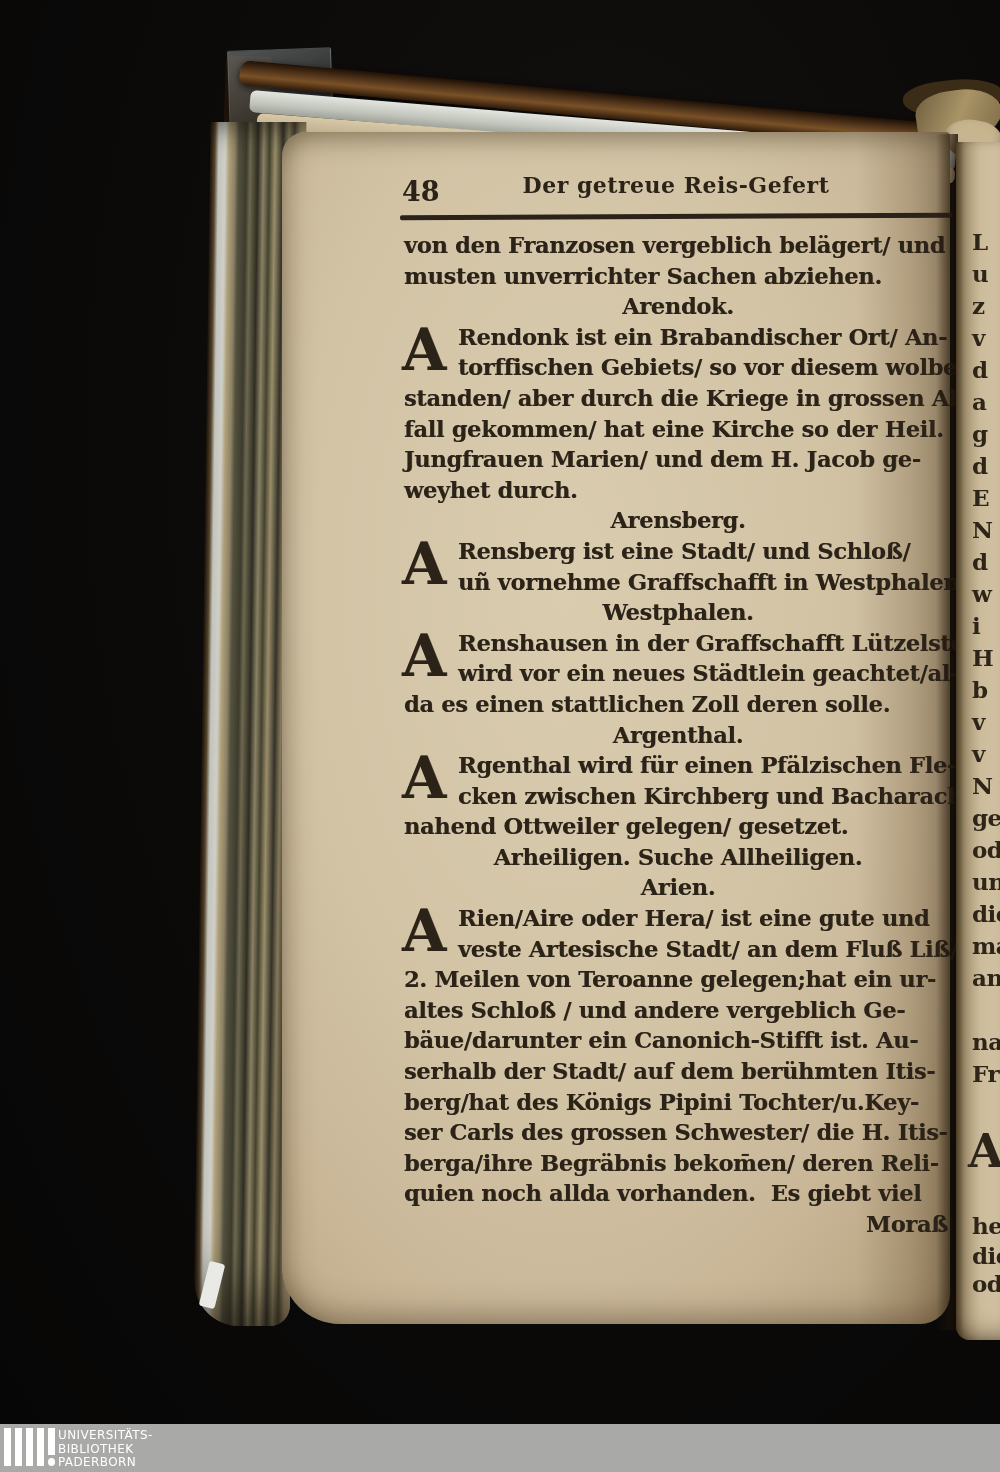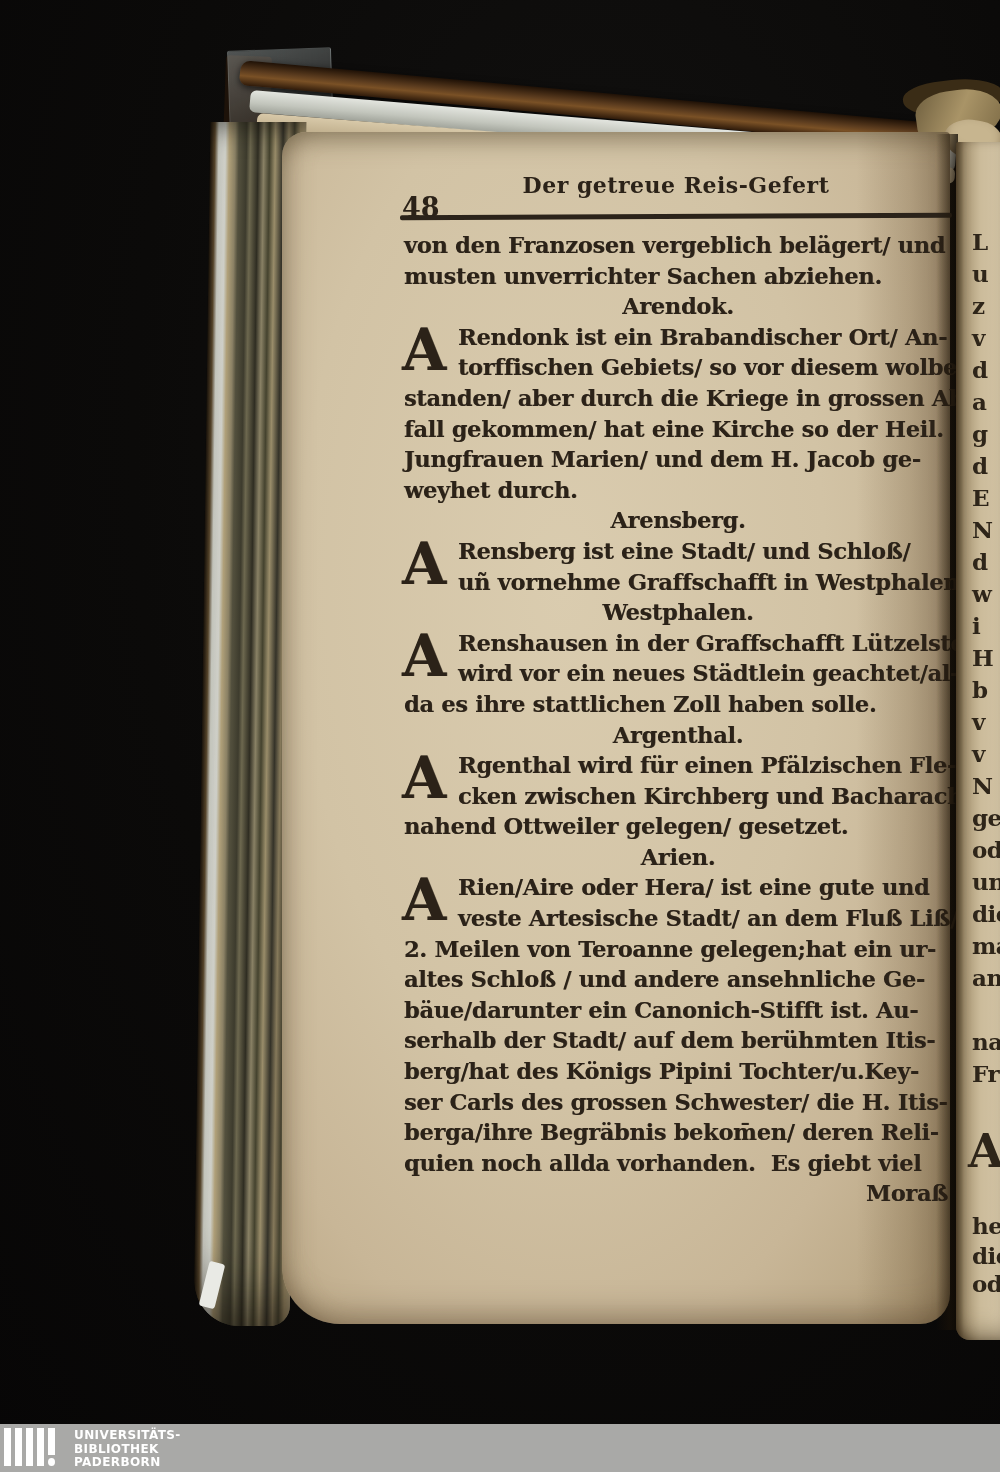--- a/index.html
+++ b/index.html
@@ -62,42 +62,42 @@
   .gutter{position:absolute; left:936px; top:134px; width:22px; height:1196px;
     background:linear-gradient(90deg, rgba(30,20,8,0), rgba(30,20,8,.5) 60%, rgba(15,10,4,.78) 100%);}
   .facing-page{position:absolute; left:956px; top:142px; width:44px; height:1198px;
     background:linear-gradient(90deg, #6b5a3e 0%, #a89674 18%, #cbbb9a 55%, #d6c7a8 100%);
     border-radius:3px 0 0 14px;
     box-shadow:inset 8px 0 12px -4px rgba(40,28,12,.55), inset 0 -18px 22px -12px rgba(60,45,25,.5);}
   .fragment{position:absolute; left:16px; font-size:23px; font-weight:bold; color:#2e2519;
     line-height:1; letter-spacing:-0.5px;}
   .fragment.big{font-size:46px; left:12px;}
   
-  .pagenum{position:absolute; left:120px; top:60px; font-size:27px; font-weight:bold; color:#2b2218;}
+  .pagenum{position:absolute; left:120px; top:44px; font-size:27px; font-weight:bold; color:#2b2218;}
   .running-title{position:absolute; left:120px; top:40px; width:548px; text-align:center;
     font-size:22px; font-weight:bold; letter-spacing:.5px; color:#2b2218;}
   .header-rule{position:absolute; left:118px; top:82px; width:552px; height:5px;
     background:#2b231a; border-radius:2px; transform:rotate(-.25deg);}
   .text-block{position:absolute; left:122px; top:100px; width:548px; color:#2b2218;}
   .line{position:relative; height:30.6px; font-size:22.5px; font-weight:bold;
     letter-spacing:-0.3px; white-space:pre; text-shadow:.4px .3px 0 rgba(43,34,24,.55);}
   .line.h,.line.c{text-align:center;}
   .line.r{text-align:right; padding-right:4px;}
   .line.bi .txt{margin-left:54px;}
   .dropcap{position:absolute; left:-2px; top:-3px; font-size:57px; line-height:1; font-weight:bold;}
   
   .footer-bar{position:absolute; left:0; top:1424px; width:1000px; height:48px; background:#a9a9a7;}
   .logo-bars{position:absolute; left:4px; top:4px; height:40px; display:flex; gap:4px; align-items:flex-start;}
   .bar{width:7px; height:38px; background:#fff;}
   .excl{display:flex; flex-direction:column; gap:3px; align-items:center;}
   .excl .stick{width:7px; height:27px; background:#fff;}
   .excl .dot{width:7px; height:8px; border-radius:50%; background:#fff;}
   .logo-text{position:absolute; left:58px; top:5px; color:#fff;
-    font-family:"DejaVu Sans","Liberation Sans",sans-serif; font-size:12px; font-weight:700;
-    line-height:13.5px; letter-spacing:.4px;margin-left:16px;}
+    font-family:"DejaVu Sans","Liberation Sans",sans-serif; font-size:12px; font-weight:400;
+    line-height:13.5px; letter-spacing:.4px;}
 </style>
 </head>
 <body>
 
 <div class="canvas">
 
   <div class="cover-corner"></div>
   <div class="tape"></div>
   <div class="spine-top"></div>
   <div class="edge-band"></div>
@@ -121,30 +121,31 @@
         <div class="line b"><span class="txt">standen/ aber durch die Kriege in grossen Ab-</span></div>
         <div class="line b"><span class="txt">fall gekommen/ hat eine Kirche so der Heil.</span></div>
         <div class="line b"><span class="txt">Jungfrauen Marien/ und dem H. Jacob ge-</span></div>
         <div class="line b"><span class="txt">weyhet durch.</span></div>
         <div class="line h"><span class="txt">Arensberg.</span></div>
         <div class="line bi"><span class="dropcap">A</span><span class="txt">Rensberg ist eine Stadt/ und Schloß/</span></div>
         <div class="line bi"><span class="txt">uñ vornehme Graffschafft in Westphalen/</span></div>
         <div class="line h"><span class="txt">Westphalen.</span></div>
         <div class="line bi"><span class="dropcap">A</span><span class="txt">Renshausen in der Graffschafft Lützelstein</span></div>
         <div class="line bi"><span class="txt">wird vor ein neues Städtlein geachtet/al-</span></div>
-        <div class="line b"><span class="txt">da es ihre stattlichen Zoll haben solle.</span></div>
+        <div class="line b"><span class="txt">da es einen stattlichen Zoll deren solle.</span></div>
         <div class="line h"><span class="txt">Argenthal.</span></div>
         <div class="line bi"><span class="dropcap">A</span><span class="txt">Rgenthal wird für einen Pfälzischen Fle-</span></div>
         <div class="line bi"><span class="txt">cken zwischen Kirchberg und Bacharach/</span></div>
         <div class="line b"><span class="txt">nahend Ottweiler gelegen/ gesetzet.</span></div>
+        <div class="line c"><span class="txt">Arheiligen. Suche Allheiligen.</span></div>
         <div class="line h"><span class="txt">Arien.</span></div>
         <div class="line bi"><span class="dropcap">A</span><span class="txt">Rien/Aire oder Hera/ ist eine gute und</span></div>
         <div class="line bi"><span class="txt">veste Artesische Stadt/ an dem Fluß Liß/</span></div>
         <div class="line b"><span class="txt">2. Meilen von Teroanne gelegen;hat ein ur-</span></div>
-        <div class="line b"><span class="txt">altes Schloß / und andere ansehnliche Ge-</span></div>
+        <div class="line b"><span class="txt">altes Schloß / und andere vergeblich Ge-</span></div>
         <div class="line b"><span class="txt">bäue/darunter ein Canonich-Stifft ist. Au-</span></div>
         <div class="line b"><span class="txt">serhalb der Stadt/ auf dem berühmten Itis-</span></div>
         <div class="line b"><span class="txt">berg/hat des Königs Pipini Tochter/u.Key-</span></div>
         <div class="line b"><span class="txt">ser Carls des grossen Schwester/ die H. Itis-</span></div>
         <div class="line b"><span class="txt">berga/ihre Begräbnis bekom̄en/ deren Reli-</span></div>
         <div class="line b"><span class="txt">quien noch allda vorhanden.  Es giebt viel</span></div>
         <div class="line r"><span class="txt">Moraß</span></div>
       </div>
   </div>
 

